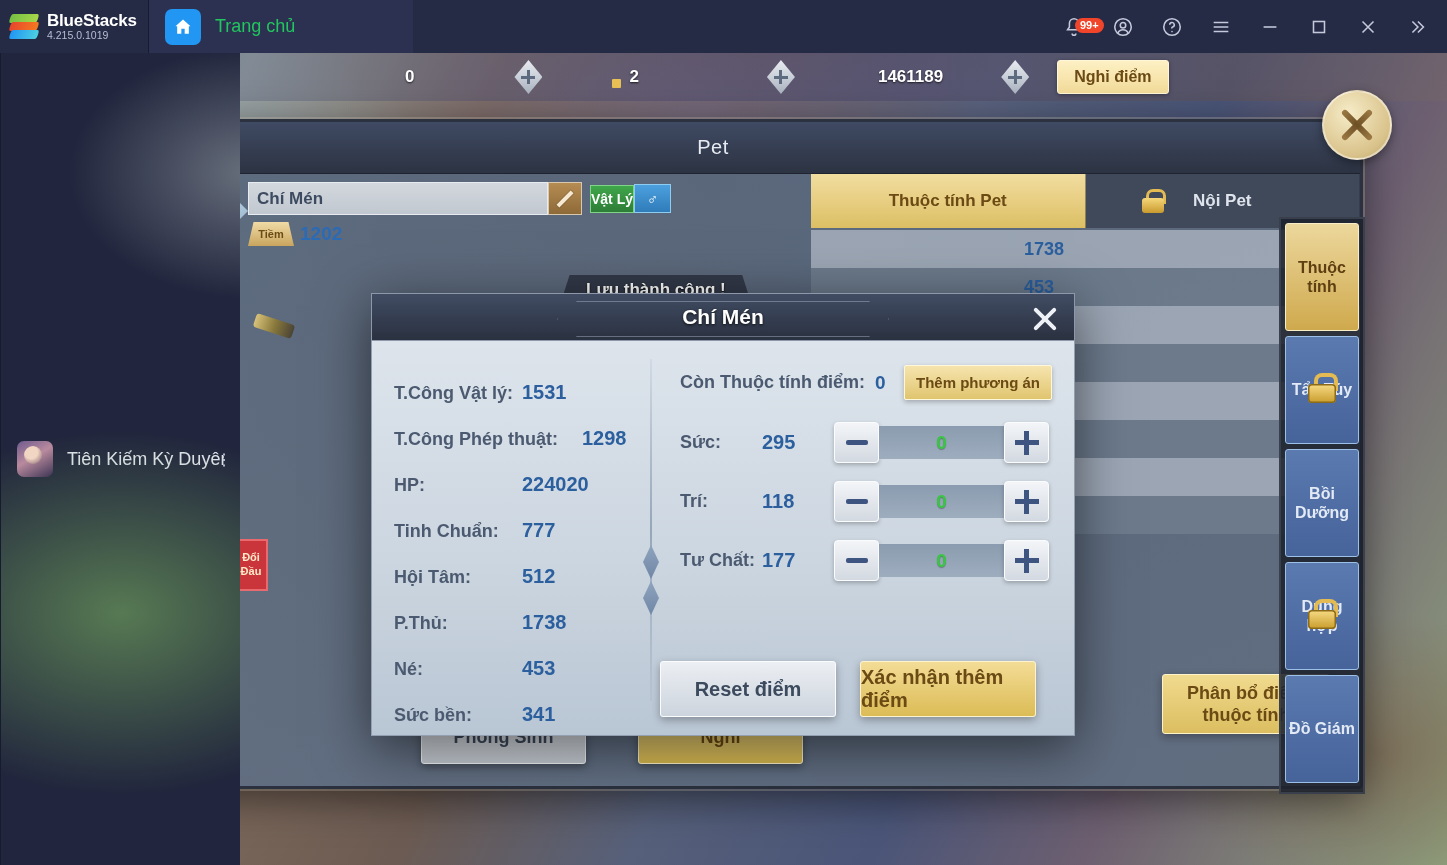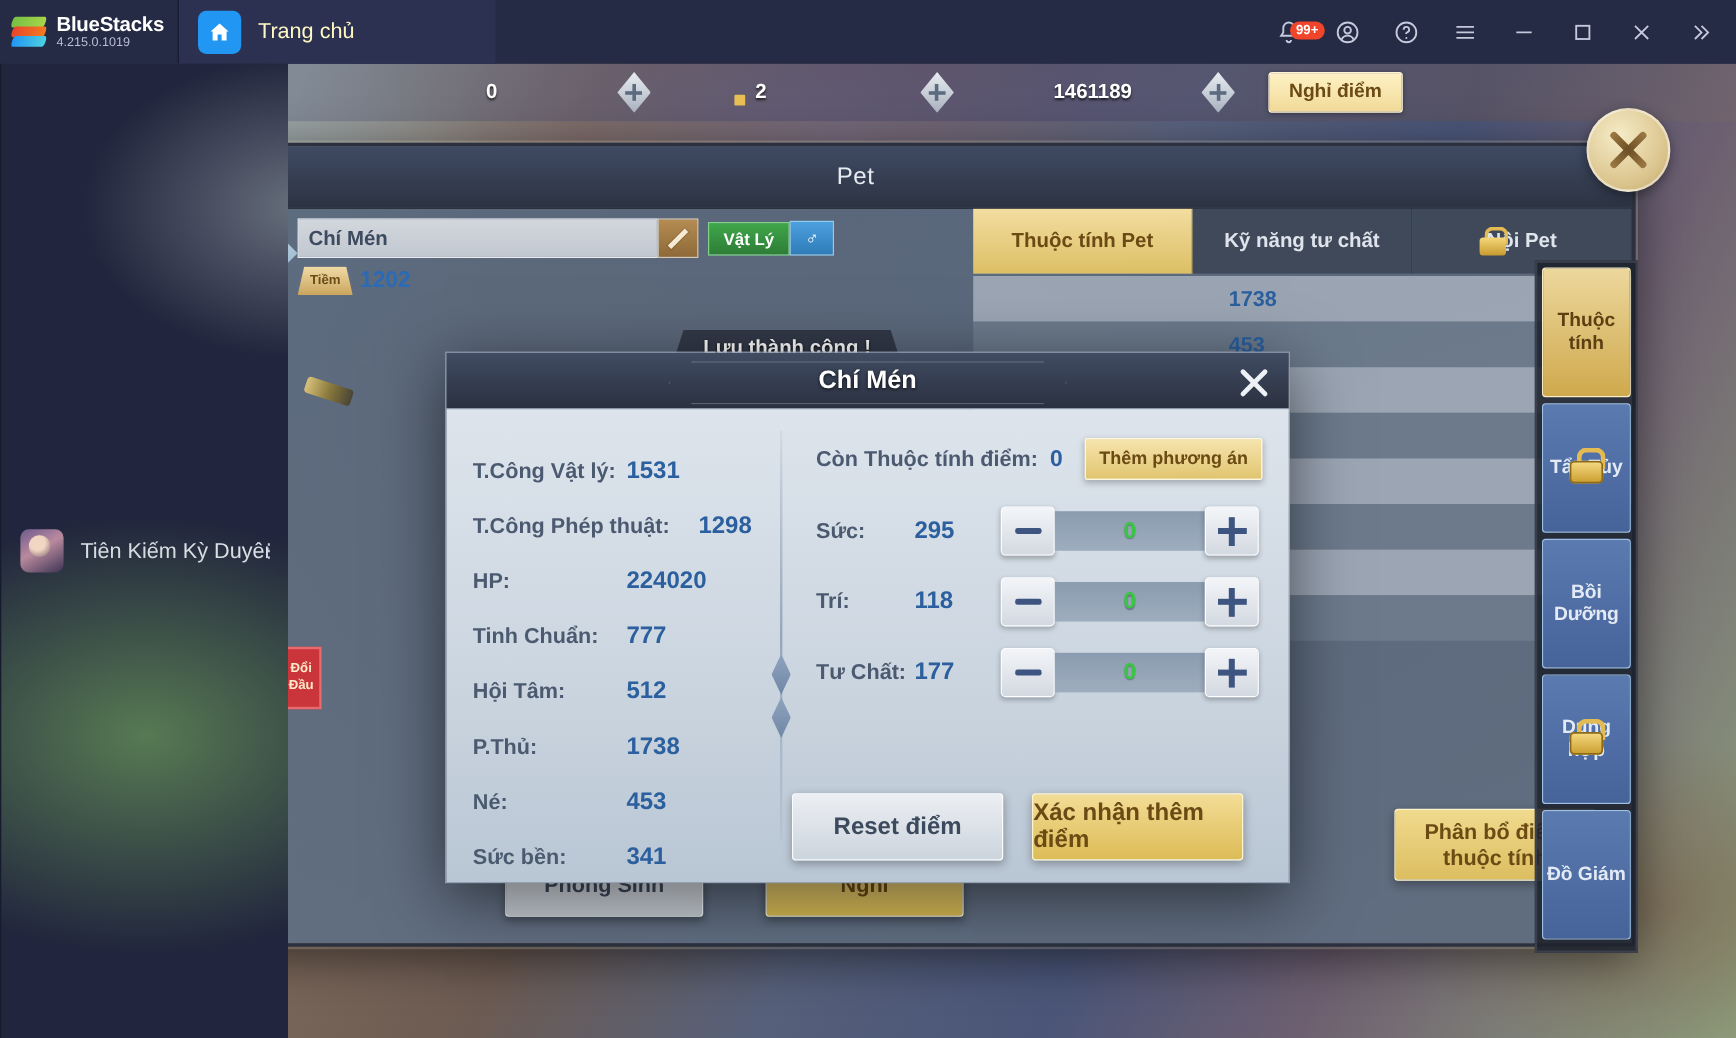--- a/index.html
+++ b/index.html
@@ -44,21 +44,21 @@
   .bs-tab.home .tab-ico { background: #2196f3; }
   .bs-tab.home .tab-ico svg { width: 20px; height: 20px; fill: #fff; }
   .bs-tab.game .tab-ico {
     background: linear-gradient(150deg,#6e5b8e,#b98a9e 45%,#3c3454);
     position: relative; overflow: hidden;
   }
   .bs-tab.game .tab-ico::after{
     content:""; position:absolute; left:7px; top:5px; width:18px; height:18px;
     border-radius:50%; background: radial-gradient(circle at 40% 35%, #f2d6c4 40%, #7b5a6b 100%);
   }
-  .bs-tab .tab-label { color: #fef9c3; font-size: 18px; white-space: nowrap; overflow: hidden; }
+  .bs-tab .tab-label { color: #22c55e; font-size: 18px; white-space: nowrap; overflow: hidden; }
   .bs-tab.game .tab-label { color: #e4e6f0; }
   .bs-tab.game::after {
     content: "\22EE"; position: absolute; right: 8px; color: #c8cbdb; font-size: 16px;
   }
 
   .bs-spacer { flex: 1; }
   .bs-icons { display: flex; align-items: center; gap: 4px; padding-right: 8px; }
   .bs-ico {
     width: 45px; height: 37px; display: flex; align-items: center; justify-content: center;
     position: relative; color: #c5c9dc;
@@ -265,21 +265,21 @@
   .pencil-btn {
     width: 34px; height: 33px; background: linear-gradient(180deg,#b58c52,#8e6a38);
     border:1px solid #d8c9ae; display:flex;align-items:center;justify-content:center;
   }
   .pencil-btn::after{
     content:""; width:20px;height:4px; background:#f6ead4; transform:rotate(-45deg);
     box-shadow: 0 0 0 1px rgba(0,0,0,.1);
   }
   .tag-vatly {
     margin-left: 8px; background: linear-gradient(180deg,#3fa64a,#2e7d37);
-    color:#fff; font-size:14px; font-weight:bold; padding: 5px 12px;
+    color:#fff; font-size:14px; font-weight:bold; padding: 5px 0;
     border:1px solid #7fd48a;
   }
   .tag-o {
     background: linear-gradient(180deg,#4ca0de,#2f7cb9);
     color:#fff; font-size:15px; font-weight:bold; padding: 5px 12px;
     border:1px solid #8fcdf0;
   }
   .tiem-row {
     position:absolute; left: 62px; top: 48px; display:flex; align-items:center; gap:6px;
   }
@@ -695,21 +695,20 @@
 
         <div class="bottom-btns">
           <div class="btn-big btn-grey">Phóng Sinh</div>
           <div class="btn-big btn-gold">Nghỉ</div>
         </div>
       </div>
 
       <div class="pet-info">
         <div class="tabs">
           <div class="tab active">Thuộc tính Pet</div>
-          <div class="tab idle">Kỹ năng tư chất</div>
           <div class="tab idle">
             <span>Nội  Pet</span>
             <span class="lock-ico" style="position:absolute;left:52px;top:15px"></span>
           </div>
         </div>
 
         <div class="stat-rows">
           <div class="srow">
               <span class="k"></span>
               <span class="v">1738</span>

